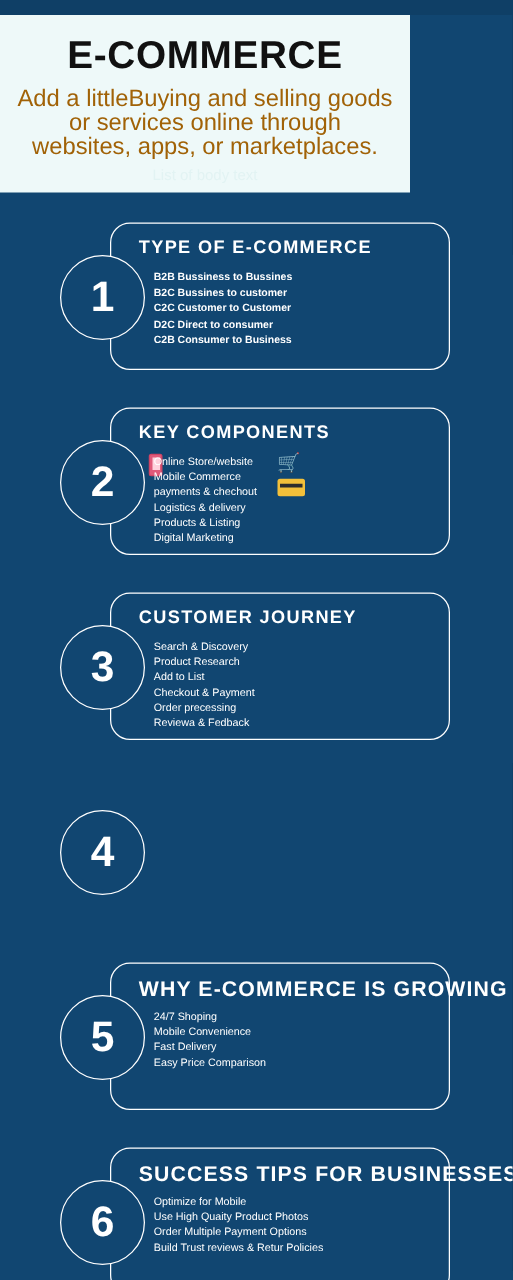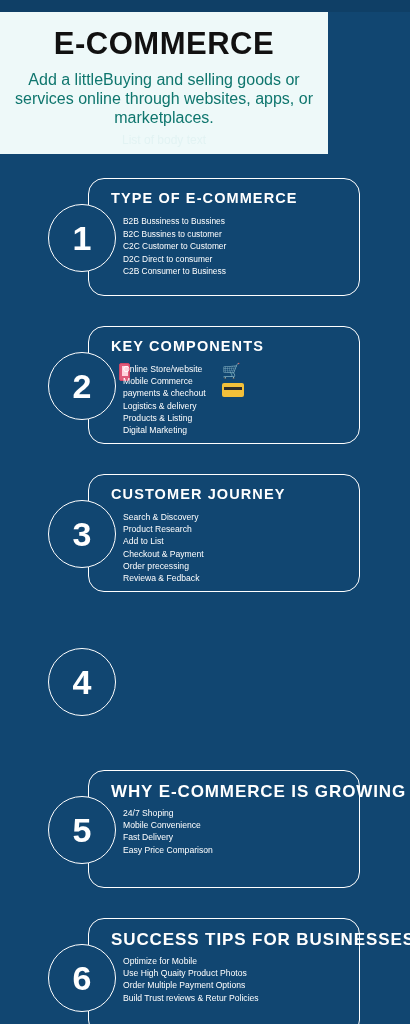--- a/index.html
+++ b/index.html
@@ -42,22 +42,22 @@
   }
   .header-title {
     font-size: 31px;
     font-weight: bold;
     letter-spacing: 0.5px;
     color: #111111;
     margin: 0 0 8px 0;
     font-family: "Liberation Sans", sans-serif;
   }
   .header-sub {
-    font-size: 16px;
-    color: #0f766e;
+    font-size: 19px;
+    color: #a16207;
     line-height: 19px;
     padding: 0 14px;
     margin: 0;
   }
   .header-faint {
     font-size: 12px;
     color: #e2f3f3;
     margin-top: 6px;
   }
 
@@ -121,21 +121,21 @@
     padding: 0;
     list-style: none;
   }
   .card-list li {
     font-size: 8.6px;
     color: #ffffff;
     line-height: 12.2px;
     white-space: nowrap;
   }
   .card-list.bold li {
-    font-weight: normal;
+    font-weight: bold;
     font-size: 8.4px;
     line-height: 12.6px;
   }
   
   .icon-cart {
     position: absolute;
     left: 133px;
     top: 36px;
     font-size: 15px;
     line-height: 15px;

